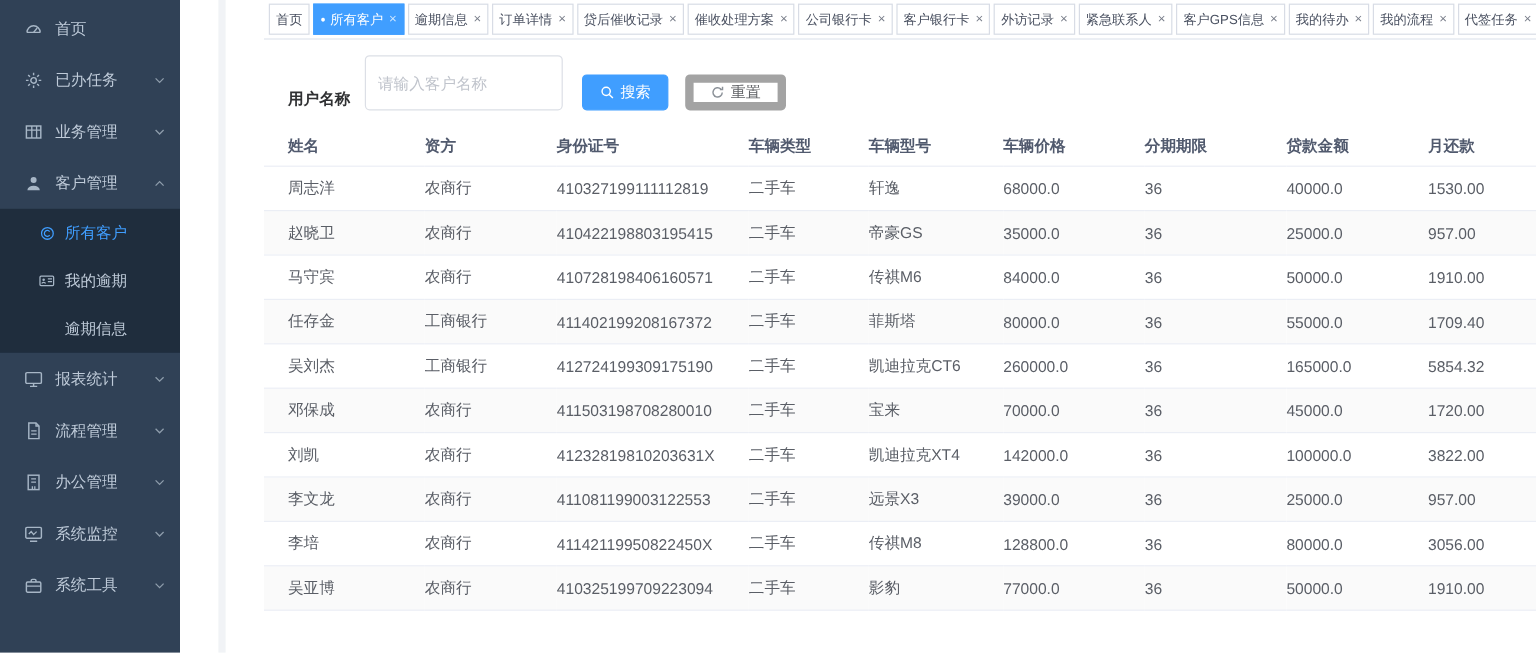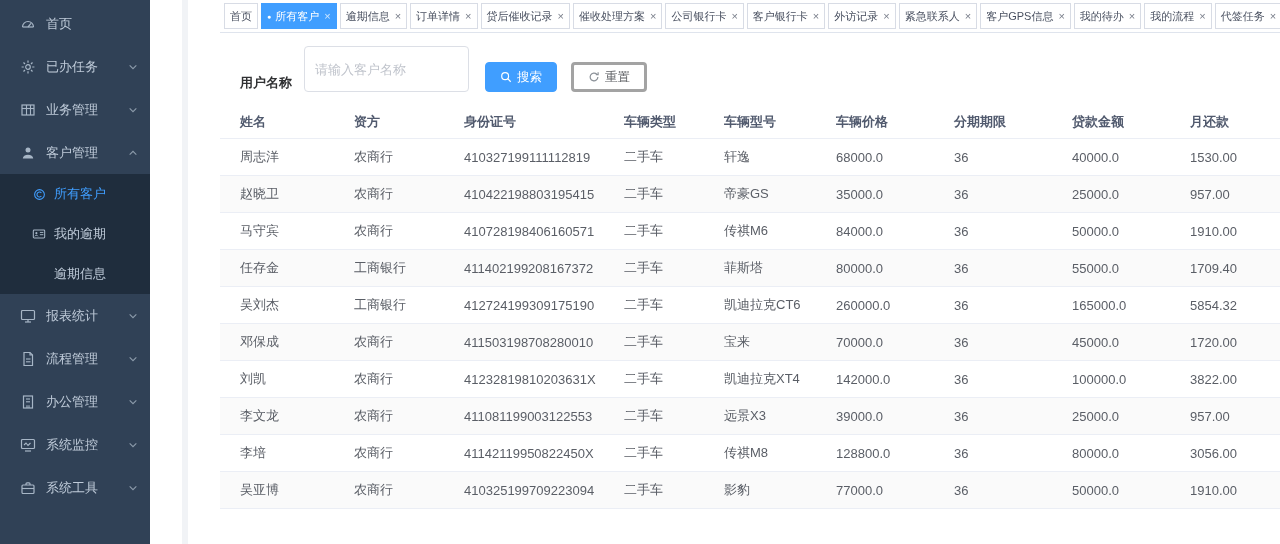--- a/index.html
+++ b/index.html
@@ -41,21 +41,21 @@
   
   .content { flex:1; overflow:hidden; }
   .search-row { display:flex; align-items:flex-end; margin:13px 0 14px 20px; }
   .search-label { font-size:13px; font-weight:bold; color:#303133; margin-right:12px; }
   .search-input { width:165px; height:46px; border:1px solid #dcdfe6; border-radius:4px;
     padding:0 10px; font-size:13px; color:#606266; outline:none; }
   .search-input::placeholder { color:#c0c4cc; }
   .btn { height:30px; border-radius:4px; font-size:12.5px; display:inline-flex;
     align-items:center; gap:5px; padding:5px 14px; cursor:pointer; }
   .btn-primary { background:#409eff; border:1px solid #409eff; color:#fff; margin-left:16px; }
-  .btn-plain { background:#fff; border:3px solid #a3a3a3; color:#606266; margin-left:14px; }
+  .btn-plain { background:#fff; border:7px solid #a3a3a3; color:#606266; margin-left:14px; }
 
   
   table { width:1124px; border-collapse:collapse; table-layout:fixed; font-size:13px; }
   th { text-align:left; color:#515a6e; font-weight:bold; padding:7px 0; font-size:13px;
     border-bottom:1px solid #ebeef5; }
   td { color:#5a5e66; padding:9px 0; border-bottom:1px solid #ebeef5; overflow:hidden; white-space:nowrap; }
   th:first-child, td:first-child { padding-left:20px;font-family:Liberation Mono, monospace; }
   th:last-child, td:last-child { text-align:right; }
   tbody tr:nth-child(even) { background:#fafafa; }
   .detail-link { color:#409eff; text-decoration:none; cursor:pointer; }

